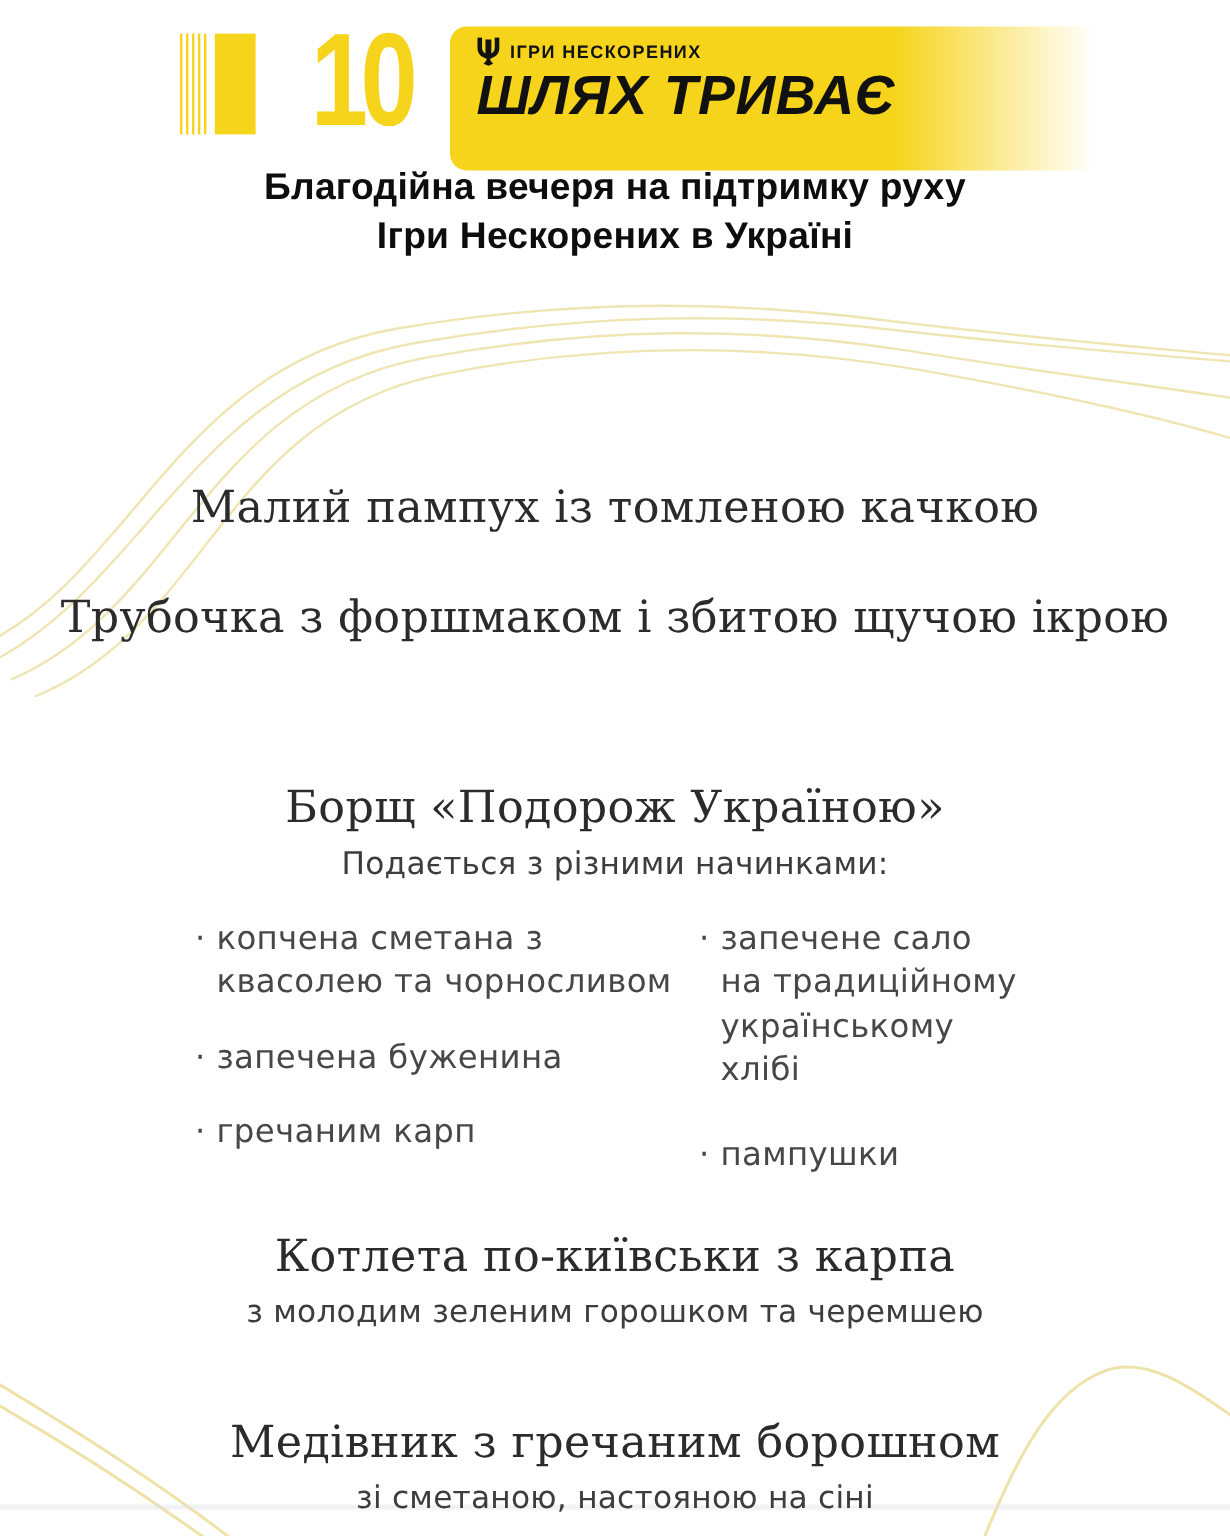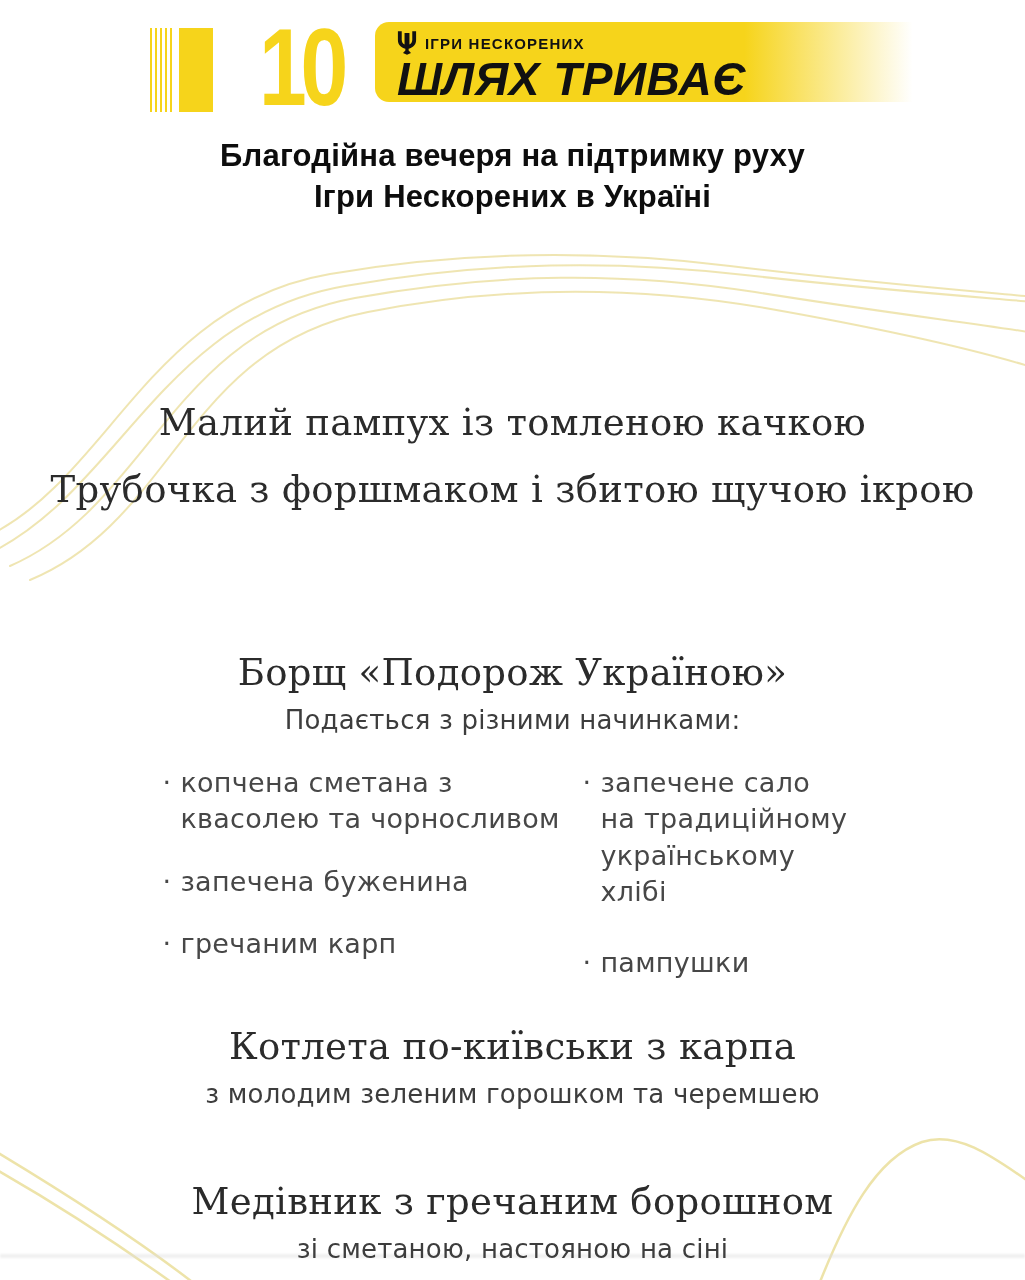--- a/index.html
+++ b/index.html
@@ -31,21 +31,21 @@
   .stripes span.block{width:34px;margin-left:4px;}
   .logo-number-wrap{width:70px;margin-left:14px;overflow:visible;}
   .logo-number{
     display:inline-block;
     font-size:110px;font-weight:700;line-height:0.82;
     letter-spacing:-8px;color:var(--accent-yellow);
     transform:scaleX(0.78);transform-origin:left top;
     white-space:nowrap;
   }
   .banner{
-    height:80px;width:560px;margin-left:14px;
+    height:120px;width:560px;margin-left:14px;
     border-radius:14px 4px 4px 14px;
     background:linear-gradient(90deg,var(--accent-yellow) 0%,var(--accent-yellow) 66%,rgba(246,212,27,0) 96%);
     padding:9px 0 0 22px;
   }
   .org-row{display:flex;align-items:center;gap:8px;}
   .tryzub{width:20px;height:24px;flex:0 0 auto;}
   .org-label{font-size:15px;font-weight:700;letter-spacing:1.2px;color:#121212;}
   .slogan{font-size:46px;font-weight:700;letter-spacing:.5px;line-height:1.02;color:#111;margin-top:1px;font-style:italic;}
 
   
@@ -58,21 +58,21 @@
   
   .course{position:absolute;left:0;width:100%;text-align:center;z-index:1;}
   .course-name{
     font-family:"DejaVu Serif",serif;font-weight:400;
     font-size:37px;color:var(--heading-color);line-height:1.15;letter-spacing:.3px;
   }
   .course-desc{
     font-family:"DejaVu Sans",sans-serif;
     font-size:26px;color:#3d3d3d;margin-top:10px;letter-spacing:.2px;
   }
-  .c1{top:402px;} .c2{top:469px;} .c3{top:652px;} .c4{top:1026px;} .c5{top:1181px;}
+  .c1{top:402px;} .c2{top:494px;} .c3{top:652px;} .c4{top:1026px;} .c5{top:1181px;}
 
   
   .fillings{
     position:absolute;top:765px;left:50%;transform:translateX(-50%);
     width:700px;display:flex;justify-content:space-between;z-index:1;
   }
   .fill-col{display:flex;flex-direction:column;}
   .col-left{width:400px;}
   .col-right{width:280px;}
   .fill-item{

